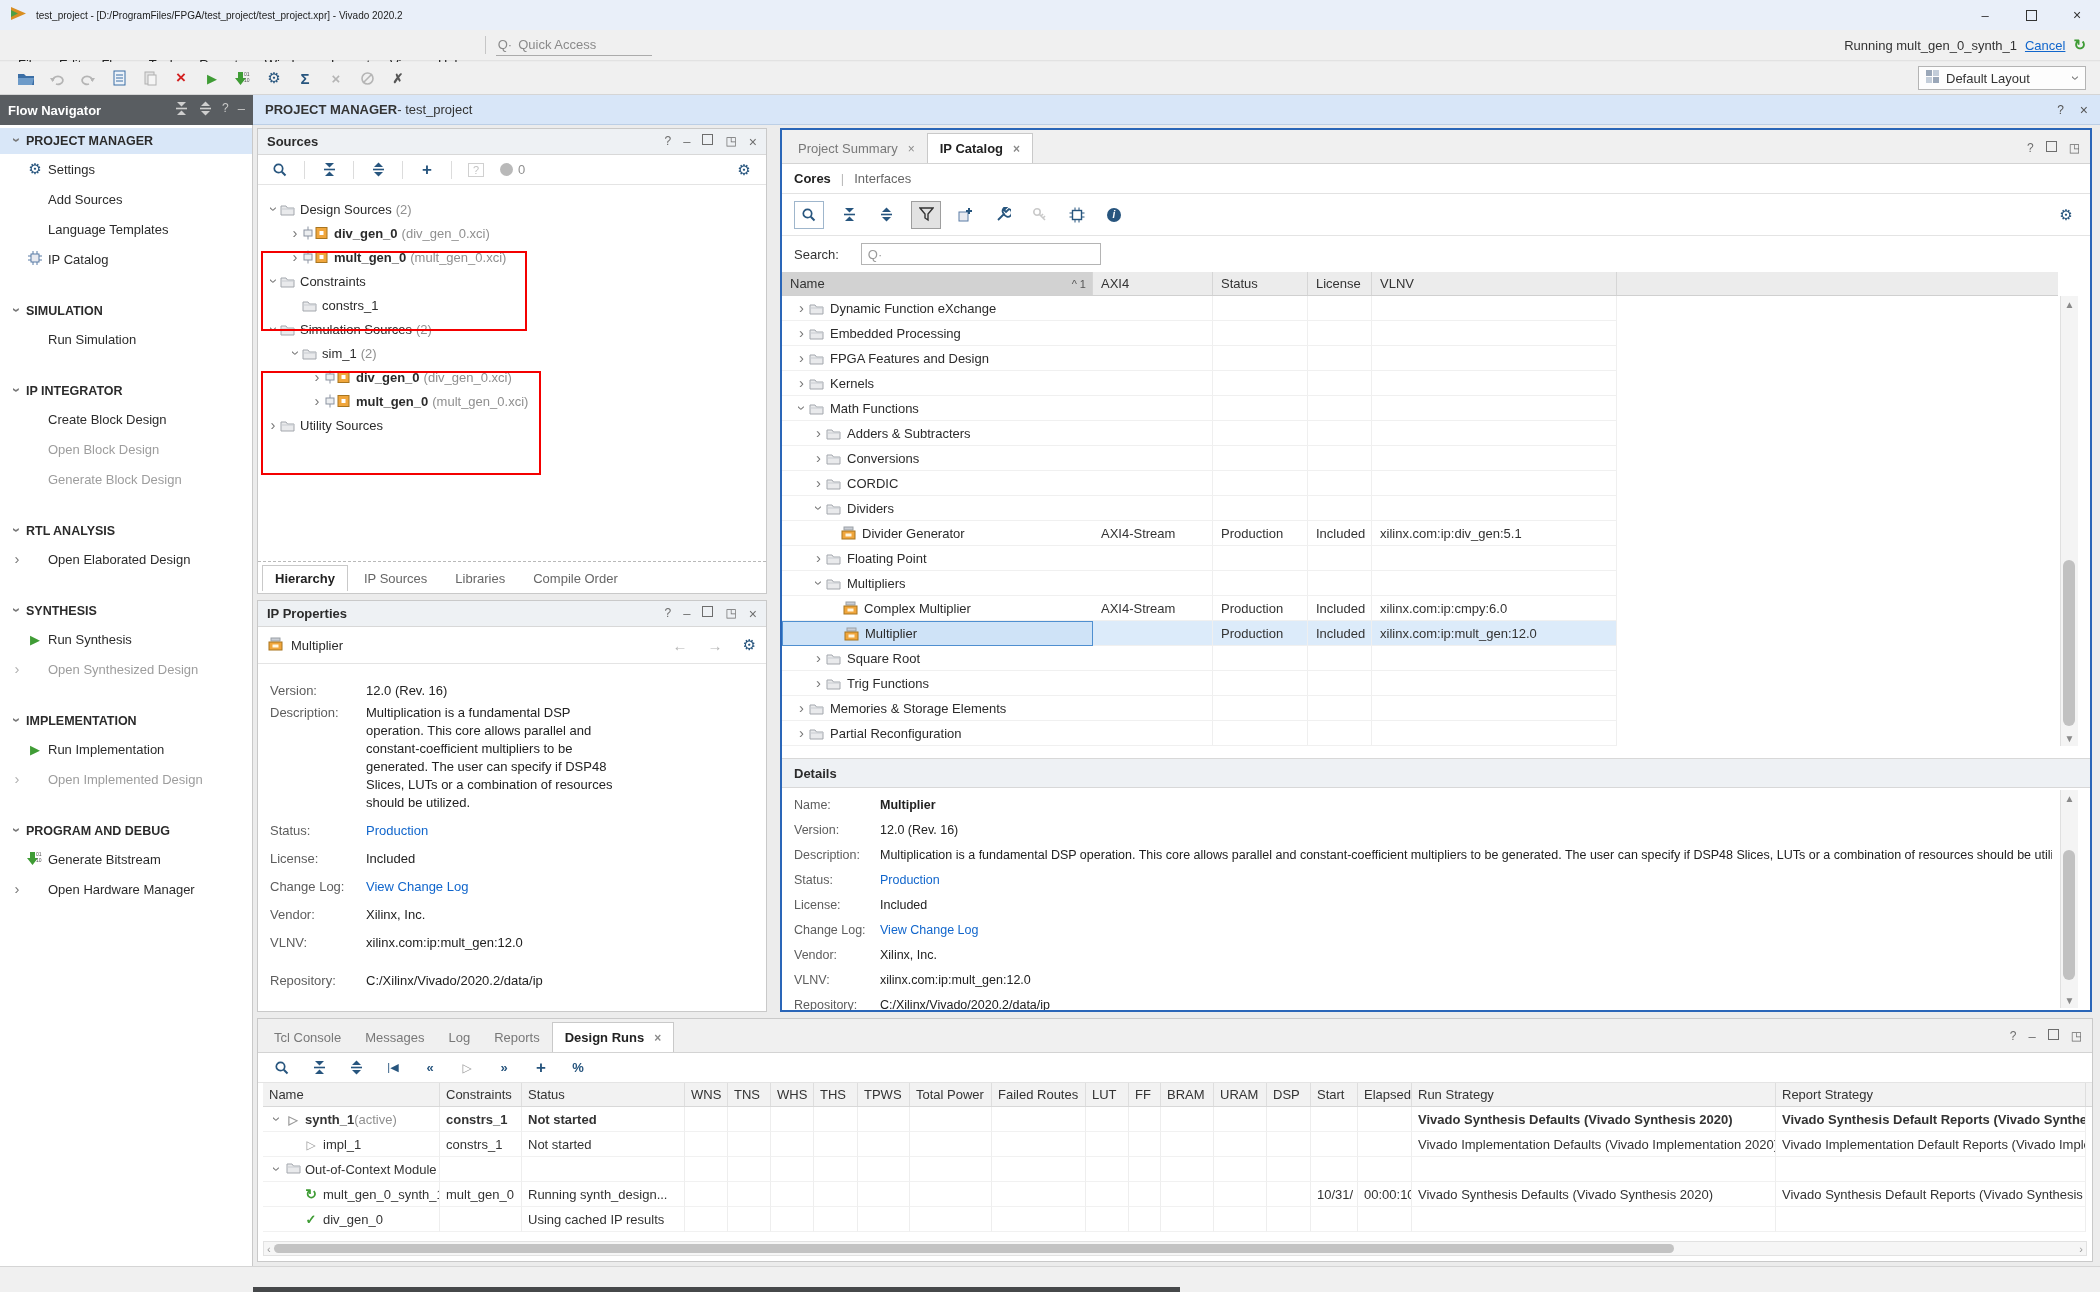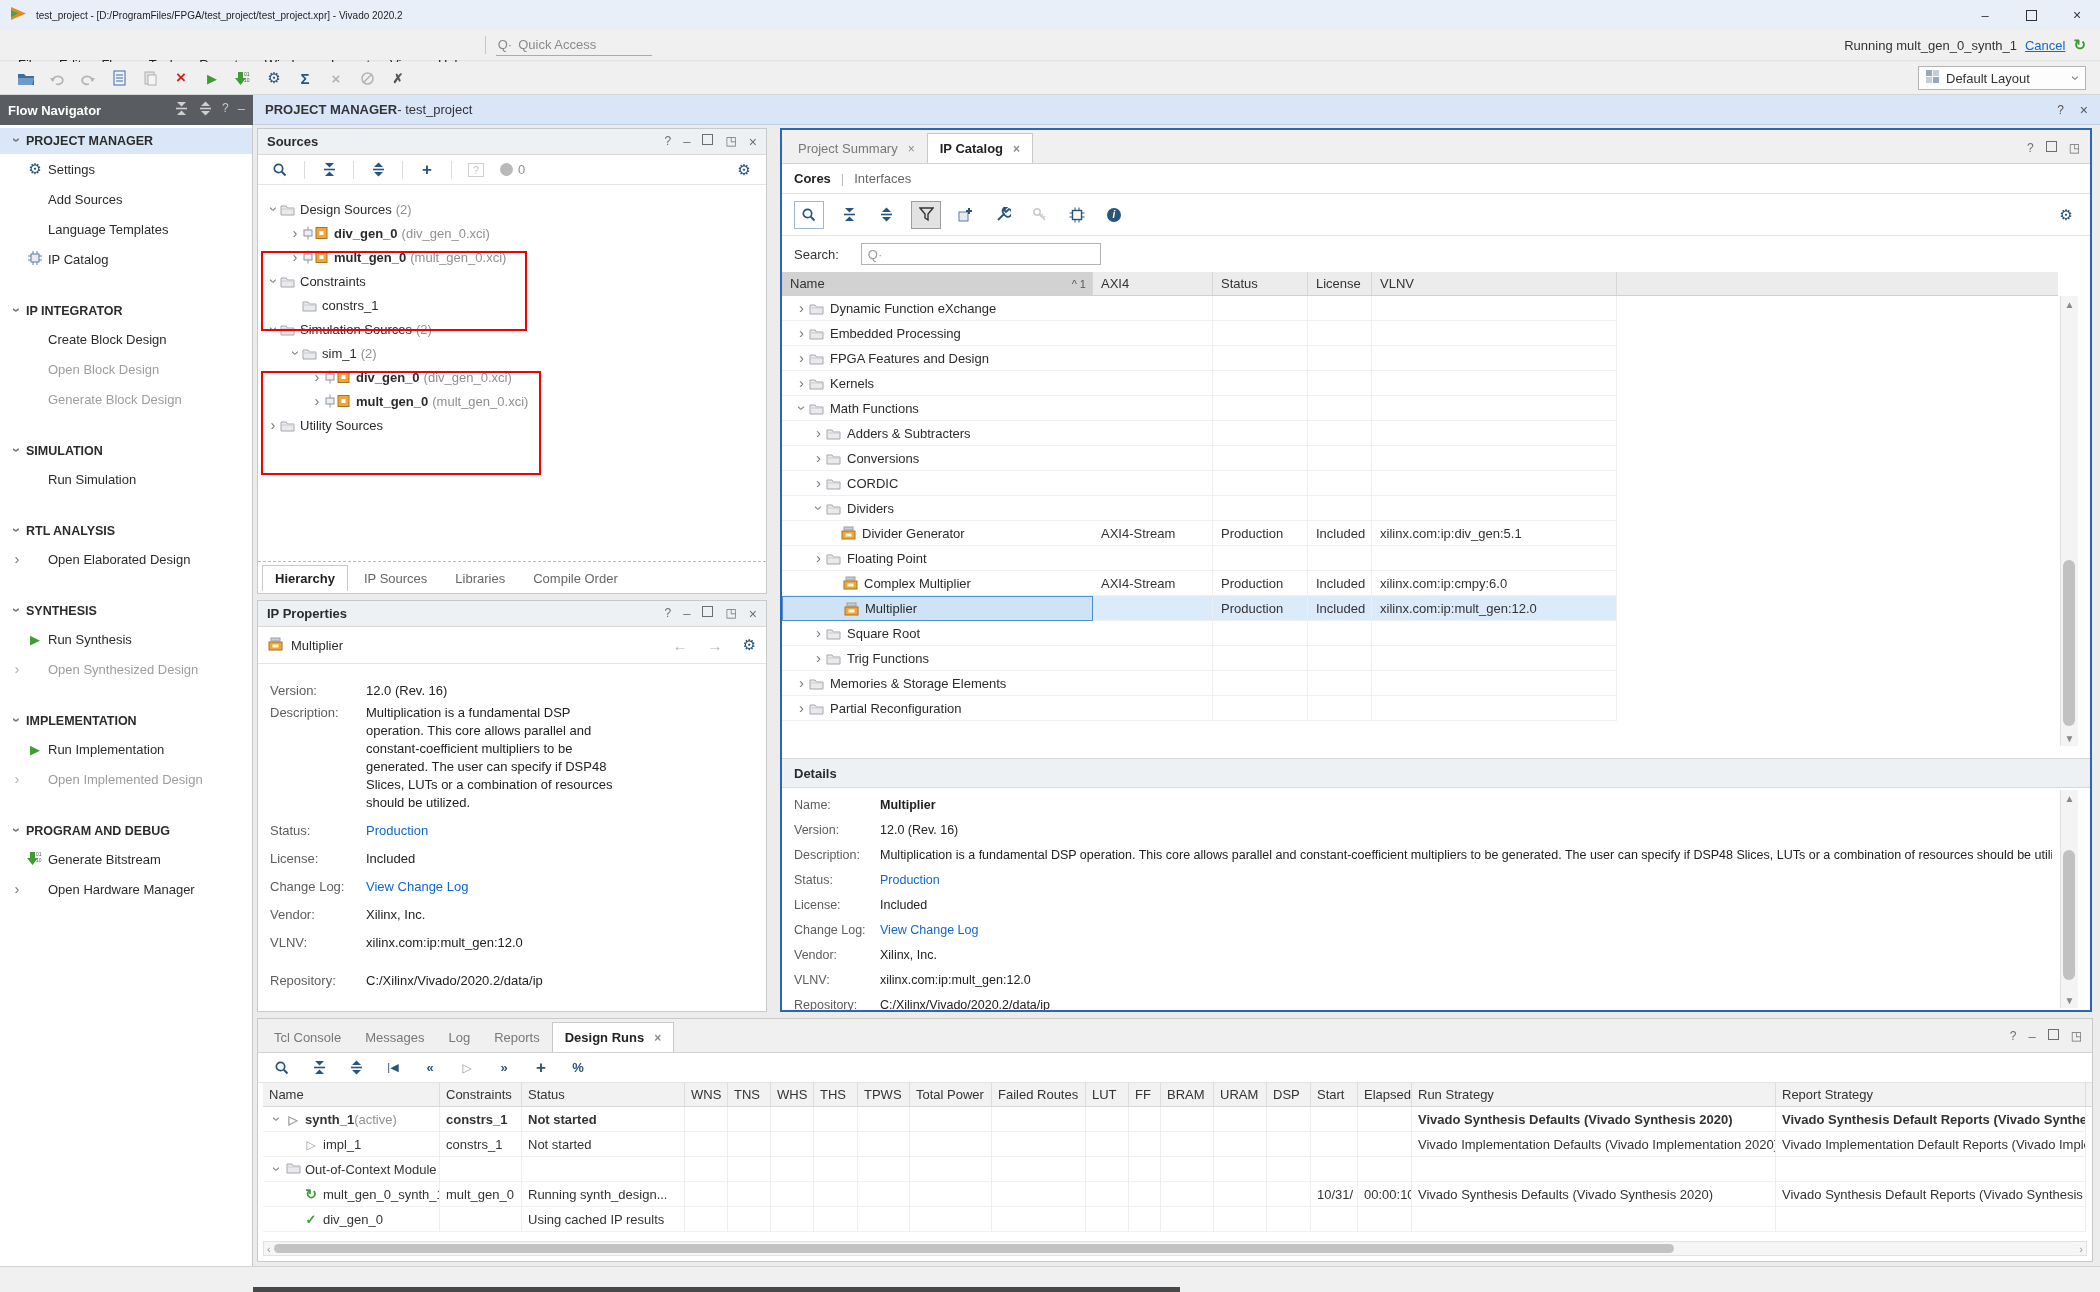--- a/index.html
+++ b/index.html
@@ -383,47 +383,47 @@
                   <line x1="12" y1="10" x2="15" y2="10"></line>
                 </g>
               </svg>
             </span></span>
           <span class="fn-label">IP Catalog</span>
         </div>
       </div>
       <div class="fn-section">
         <div class="fn-shdr">
           <span class="chev-slot"><span class="chev down">›</span></span>
+          <span>SIMULATION</span>
+        </div>
+        <div class="fn-item">
+          <span class="chev-slot"></span>
+          <span class="ico-slot"></span>
+          <span class="fn-label">Run Simulation</span>
+        </div>
+      </div>
+      <div class="fn-section">
+        <div class="fn-shdr">
+          <span class="chev-slot"><span class="chev down">›</span></span>
           <span>IP INTEGRATOR</span>
         </div>
         <div class="fn-item">
           <span class="chev-slot"></span>
           <span class="ico-slot"></span>
           <span class="fn-label">Create Block Design</span>
         </div>
         <div class="fn-item disabled">
           <span class="chev-slot"></span>
           <span class="ico-slot"></span>
           <span class="fn-label">Open Block Design</span>
         </div>
         <div class="fn-item disabled">
           <span class="chev-slot"></span>
           <span class="ico-slot"></span>
           <span class="fn-label">Generate Block Design</span>
-        </div>
-      </div>
-      <div class="fn-section">
-        <div class="fn-shdr">
-          <span class="chev-slot"><span class="chev down">›</span></span>
-          <span>SIMULATION</span>
-        </div>
-        <div class="fn-item">
-          <span class="chev-slot"></span>
-          <span class="ico-slot"></span>
-          <span class="fn-label">Run Simulation</span>
         </div>
       </div>
       <div class="fn-section">
         <div class="fn-shdr">
           <span class="chev-slot"><span class="chev down">›</span></span>
           <span>RTL ANALYSIS</span>
         </div>
         <div class="fn-item">
           <span class="chev-slot"><span class="chev">›</span></span>
           <span class="ico-slot"></span>
@@ -1099,20 +1099,38 @@
             <span class="chev-slot"><span class="chev">›</span></span>
             <span class="ico-slot">
               <span style="display: inline-flex; align-items: center; justify-content: center;">
                 <svg width="15" height="13">
                   <path d="M1 3 h5 l1.5 2 H14 V12 H1 Z" fill="#e9eaec" stroke="#a3a7ad"></path>
                   <path d="M1 6 H14" stroke="#c9ccd1"></path>
                 </svg>
               </span>
             </span>
             <span class="tname">Floating Point</span>
+          </div>
+          <div class="ccell" style="width: 120px;"></div>
+          <div class="ccell" style="width: 95px;"></div>
+          <div class="ccell" style="width: 64px;"></div>
+          <div class="ccell" style="width: 245px;"></div>
+        </div>
+        <div class="crow">
+          <div class="namearea" style="padding-left: 29px;">
+            <span class="chev-slot"><span class="chev down">›</span></span>
+            <span class="ico-slot">
+              <span style="display: inline-flex; align-items: center; justify-content: center;">
+                <svg width="15" height="13">
+                  <path d="M1 3 h5 l1.5 2 H14 V12 H1 Z" fill="#e9eaec" stroke="#a3a7ad"></path>
+                  <path d="M1 6 H14" stroke="#c9ccd1"></path>
+                </svg>
+              </span>
+            </span>
+            <span class="tname">Multipliers</span>
           </div>
           <div class="ccell" style="width: 120px;"></div>
           <div class="ccell" style="width: 95px;"></div>
           <div class="ccell" style="width: 64px;"></div>
           <div class="ccell" style="width: 245px;"></div>
         </div>
         <div class="crow">
           <div class="namearea" style="padding-left: 46px;">
             <span class="chev-slot"></span>
             <span class="ico-slot">

